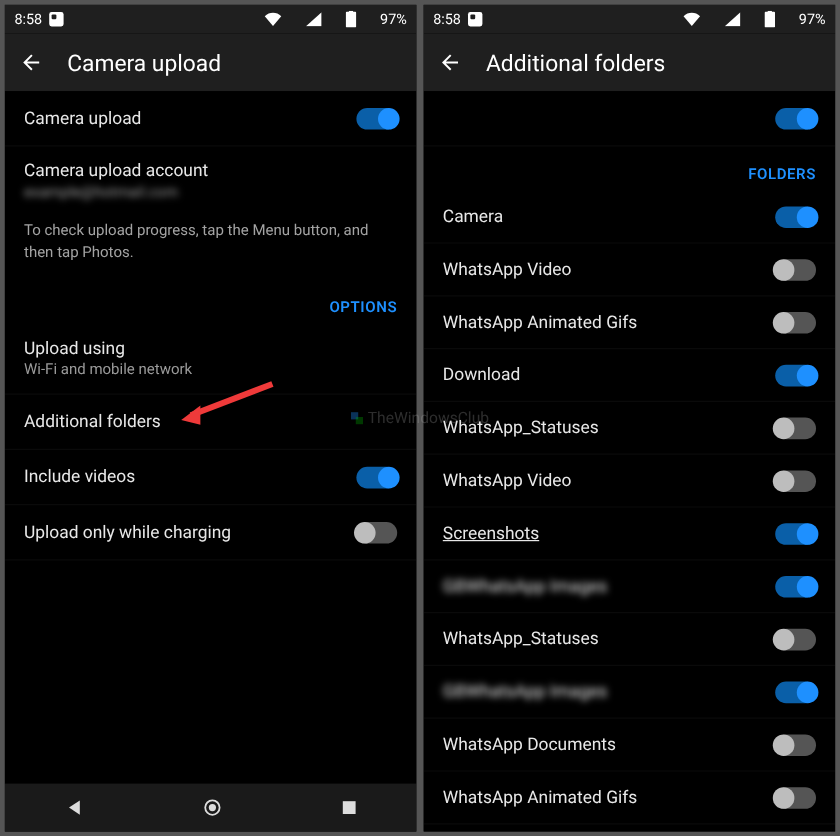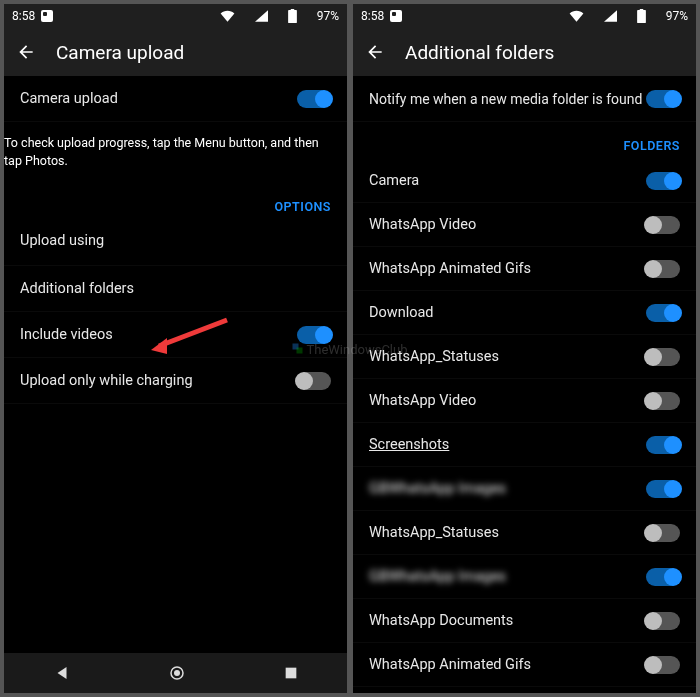--- a/index.html
+++ b/index.html
@@ -67,23 +67,23 @@
   .row .spacer { flex: 1; }
   .section-header {
     padding: 16px 16px 6px 16px;
     font-size: 12.5px;
     font-weight: 600;
     color: #1e90ff;
     letter-spacing: 0.5px;
     text-align: right;
   }
   .help-text {
-    padding: 12px 16px 14px 0;
+    padding: 12px 16px 14px 16px;
     font-size: 12.5px;
-    color: #ffffff;
+    color: #a3a3a3;
     line-height: 1.4;
   }
   .toggle {
     width: 34px; height: 18px; border-radius: 9px; position: relative; flex-shrink:0;
   }
   .toggle .knob {
     width: 18px; height: 18px; border-radius: 50%; position: absolute; top: 0;
   }
   .toggle.on { background:#0a5fa8; }
   .toggle.on .knob { right: -2px; background:#1e90ff; }
@@ -156,27 +156,32 @@
 
   <div class="content">
     <div class="row">
       <span class="label">Camera upload</span>
       <span class="spacer"></span>
       <span class="toggle on">
           <span class="knob"></span>
         </span>
     </div>
 
+    <div class="row row-col noborder" style="padding-bottom:4px">
+      <span class="label">Camera upload account</span>
+      <span class="sub blurred">example@hotmail.com</span>
+    </div>
 
     <div class="help-text">To check upload progress, tap the Menu button, and then tap Photos.</div>
 
     <div class="section-header">OPTIONS</div>
 
     <div class="row row-col">
       <span class="label">Upload using</span>
+      <span class="sub">Wi-Fi and mobile network</span>
     </div>
 
     <div class="row">
       <span class="label">Additional folders</span>
     </div>
 
     <div class="row">
       <span class="label">Include videos</span>
       <span class="spacer"></span>
       <span class="toggle on">
@@ -236,21 +241,20 @@
 
   <div class="app-bar">
     <svg width="20" height="20" viewBox="0 0 24 24">
         <path fill="#fff" d="M20 11H7.8l5.6-5.6L12 4l-8 8 8 8 1.4-1.4L7.8 13H20z"></path>
       </svg>
     <span>Additional folders</span>
   </div>
 
   <div class="content">
     <div class="row">
-      <span class="label" style="font-size:14px">Notify me when a new media folder is found</span>
       <span class="spacer"></span>
       <span class="toggle on">
           <span class="knob"></span>
         </span>
     </div>
 
     <div class="section-header">FOLDERS</div>
 
     <div id="folders-container">
         <div class="row" style="min-height: 44px; align-items: center;">

